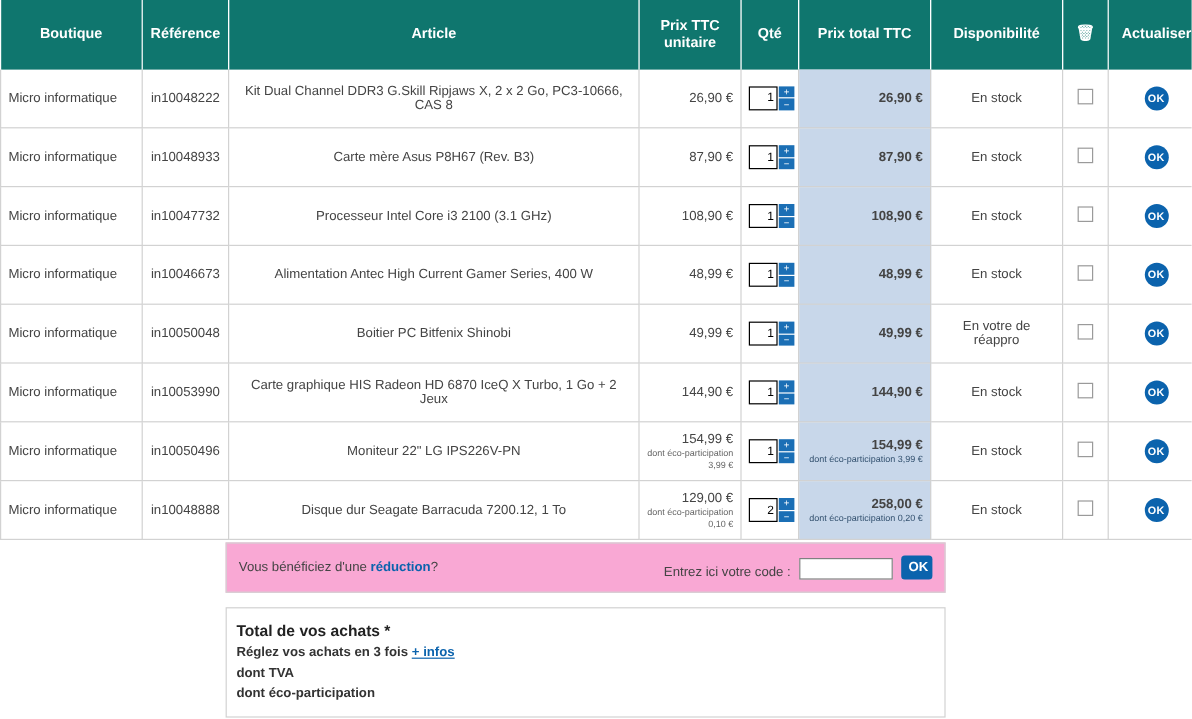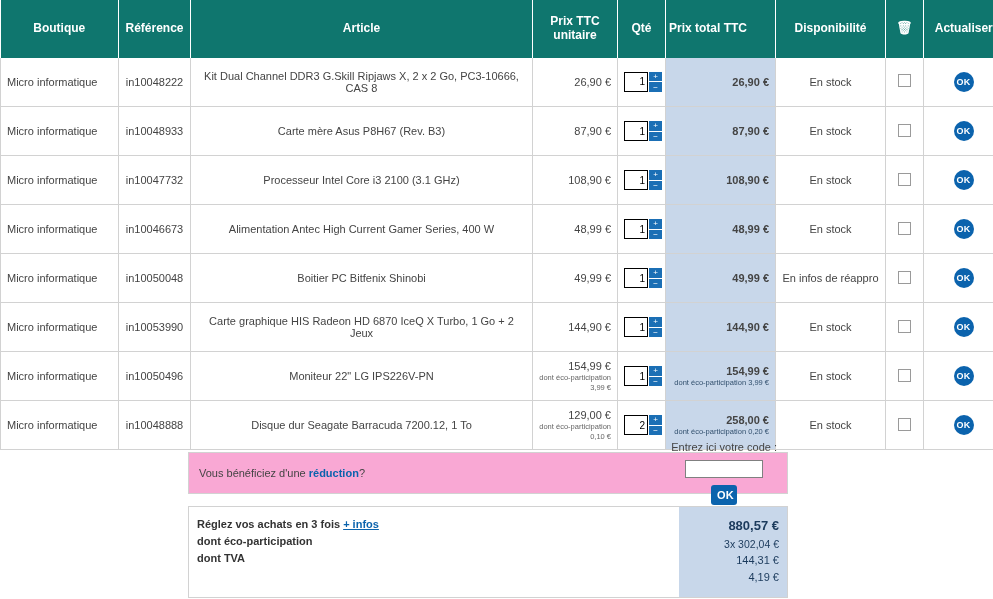--- a/index.html
+++ b/index.html
@@ -149,23 +149,22 @@
     align-items: center;
     padding: 0 10px;
     font-size: 11px;
     color: #444;
   }
   .promo-left { flex: 0 0 auto; }
   .promo-left b { color: #0b63ad; }
   .promo-right {
     margin-left: auto;
     display: flex;
-    align-items: center;
+    align-items: flex-end;
     gap: 7px;
-    flex-direction: column;
   }
   .promo-label { font-size: 11px; color: #444; }
   .promo-input {
     width: 78px; height: 18px;
     border: 1px solid #808080;
     background: #fff;
     font-size: 11px;
     font-family: "Liberation Sans", sans-serif;
     padding: 0 3px;
   }
@@ -216,21 +215,21 @@
 <div id="page">
 
   <table class="cart">
     <thead>
       <tr>
         <th class="c-boutique">Boutique</th>
         <th class="c-ref">Référence</th>
         <th class="c-article">Article</th>
         <th class="c-pu" style="text-align:center;padding-right:3px">Prix TTC unitaire</th>
         <th class="c-qte">Qté</th>
-        <th class="c-total h-total" style="text-align:left;padding-right:3px;color:#fff">Prix total TTC</th>
+        <th class="c-total h-total" style="text-align:center;padding-right:3px;color:#fff">Prix total TTC</th>
         <th class="c-dispo">Disponibilité</th>
         <th class="c-del">
           <span class="trash-icon">🗑</span>
         </th>
         <th class="c-upd" style="border-right:none">Actualiser</th>
       </tr>
     </thead>
     <tbody id="cart-body">
         <tr>
           <td class="c-boutique">Micro informatique</td>
@@ -306,21 +305,21 @@
           <td class="c-article">Boitier PC Bitfenix Shinobi</td>
           <td class="c-pu"><span>49,99 €</span></td>
           <td class="c-qte"><span class="qty-wrap">
               <input class="qty-input" type="text" value="1" style="">
               <span class="qty-btns">
                 <button class="qty-btn plus">+</button>
                 <button class="qty-btn minus">−</button>
               </span>
             </span></td>
           <td class="c-total"><span>49,99 €</span></td>
-          <td class="c-dispo">En infos de réappro</td>
+          <td class="c-dispo">En votre de réappro</td>
           <td class="c-del"><span class="chk"></span></td>
           <td class="c-upd"><span class="ok-btn">OK</span></td>
         </tr>
         <tr>
           <td class="c-boutique">Micro informatique</td>
           <td class="c-ref">in10053990</td>
           <td class="c-article">Carte graphique HIS Radeon HD 6870 IceQ X Turbo, 1 Go + 2 Jeux</td>
           <td class="c-pu"><span>144,90 €</span></td>
           <td class="c-qte"><span class="qty-wrap">
               <input class="qty-input" type="text" value="1" style="">
@@ -379,29 +378,24 @@
       </div>
       <div class="promo-right">
         <span class="promo-label">Entrez ici votre code :</span>
         <input class="promo-input" type="text" value="" style="">
         <button class="promo-ok">OK</button>
       </div>
     </div>
 
     <div class="totals-box">
       <div class="totals-left">
+        <div class="t-title">Total de vos achats *</div>
         <div class="t-row">
           <span>Réglez vos achats en 3 fois</span>
           <a href="#">+ infos</a>
         </div>
+        <div class="t-row">dont TVA</div>
         <div class="t-row">dont éco-participation</div>
-        <div class="t-row">dont TVA</div>
-      </div>
-      <div class="totals-right">
-        <div class="t-grand">880,57 €</div>
-        <div class="t-3x-label">3x  302,04 €</div>
-        <div>144,31 €</div>
-        <div>4,19 €</div>
       </div>
     </div>
 
   </div>
 </div>
 
 </body></html>

